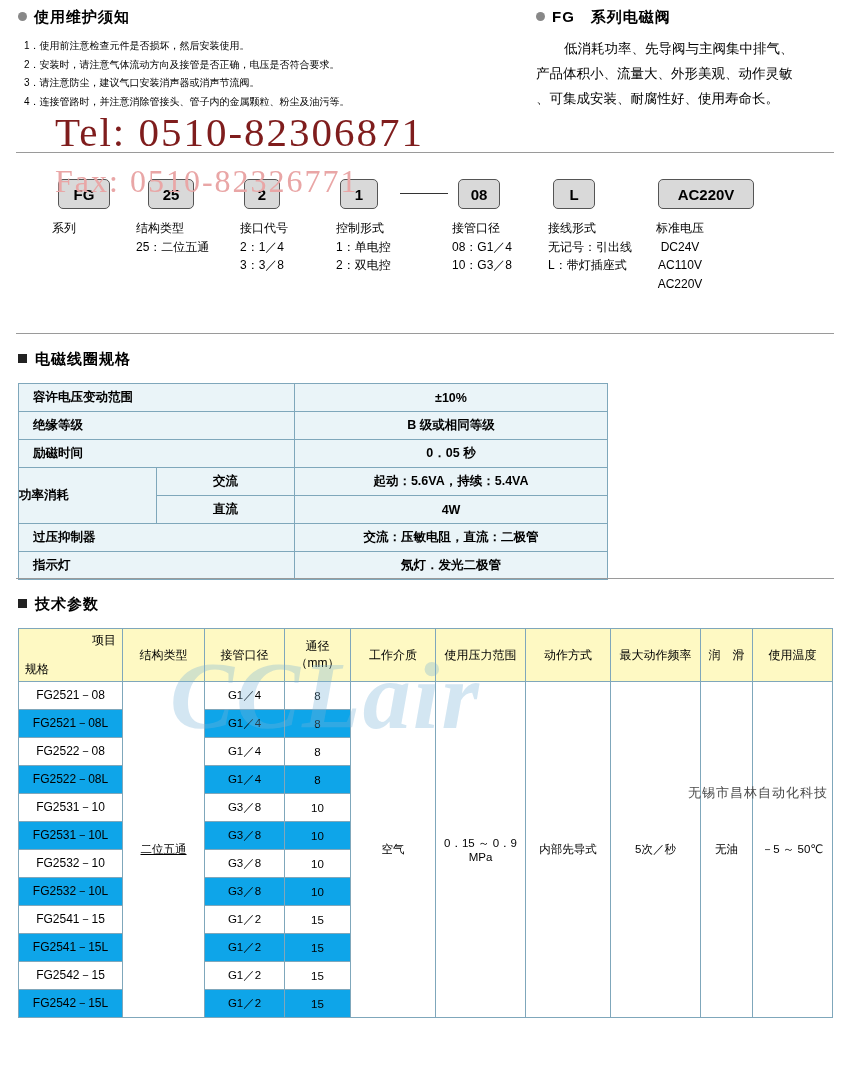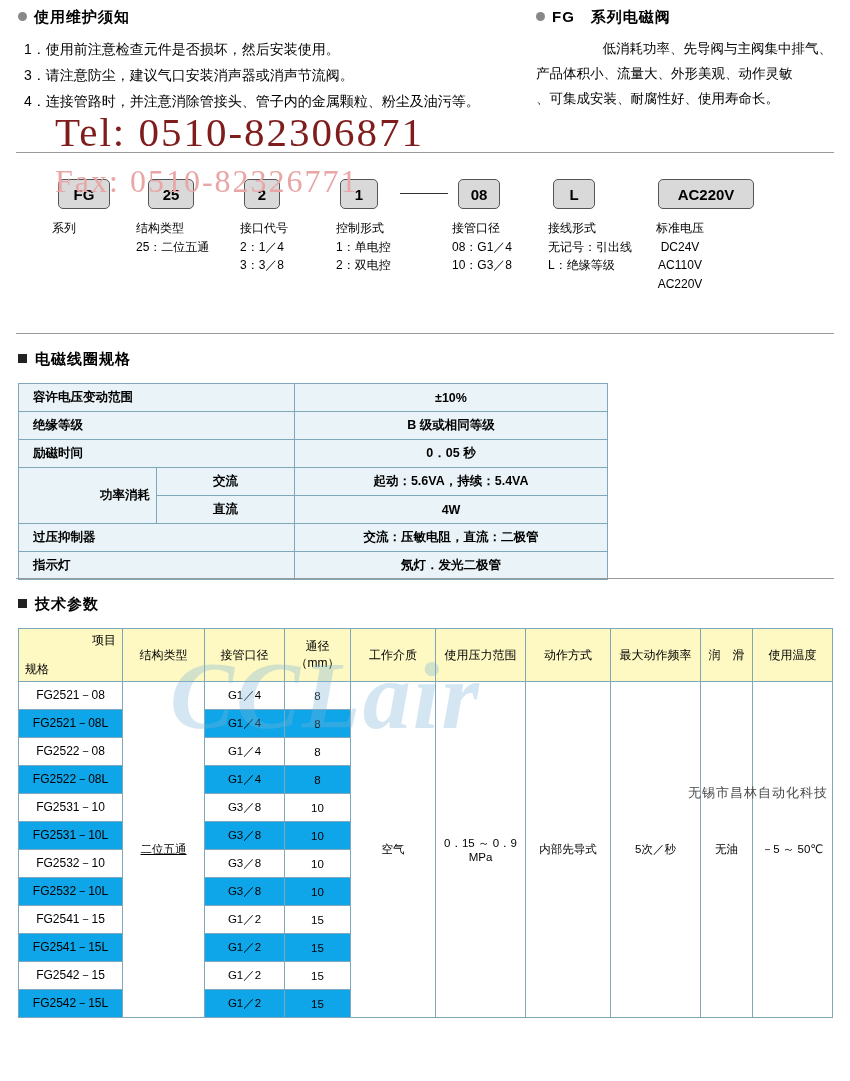--- a/index.html
+++ b/index.html
@@ -64,33 +64,33 @@
     display: flex;
     padding: 0 18px;
     box-sizing: border-box;
   }
   .col-left { width: 525px; }
   .col-right { width: 300px; }
   .notes-list {
     margin: 10px 0 0 6px;
     padding: 0;
     list-style: none;
-    font-size: 14px;
+    font-size: 10px;
     line-height: 1.85;
   }
   .notes-list li {
     white-space: nowrap;
   }
   .fg-desc {
     margin-top: 10px;
     font-size: 13.5px;
     line-height: 1.85;
   }
   .fg-desc p { margin: 0; }
-  .indent { text-indent: 28px; text-align: right; }
+  .indent { text-indent: 28px; }
 
   .rule-top {
     position: absolute;
     top: 152px;
     left: 16px;
     width: 818px;
   }
 
   
   #order-section {
@@ -275,20 +275,21 @@
 <div class="page">
 
   <div id="top-section">
     <div class="top-cols">
       <div class="col-left">
         <div class="sec-title">
           <span class="bullet-dot"></span><span>使用维护须知</span>
         </div>
         <ul class="notes-list">
           <li>1．使用前注意检查元件是否损坏，然后安装使用。</li>
+          <li>2．安装时，请注意气体流动方向及接管是否正确，电压是否符合要求。</li>
           <li>3．请注意防尘，建议气口安装消声器或消声节流阀。</li>
           <li>4．连接管路时，并注意消除管接头、管子内的金属颗粒、粉尘及油污等。</li>
         </ul>
       </div>
       <div class="col-right">
         <div class="sec-title">
           <span class="bullet-dot"></span><span>FG　系列电磁阀</span>
         </div>
         <div class="fg-desc">
           <p class="indent">低消耗功率、先导阀与主阀集中排气、</p>
@@ -333,21 +334,21 @@
         <div class="hd">2：双电控</div>
       </div>
       <div class="lbl" style="left:434px;">
         <div class="hd">接管口径</div>
         <div class="hd">08：G1／4</div>
         <div class="hd">10：G3／8</div>
       </div>
       <div class="lbl" style="left:530px;">
         <div class="hd">接线形式</div>
         <div class="hd">无记号：引出线</div>
-        <div class="hd">L：绝缘等级</div>
+        <div class="hd">L：带灯插座式</div>
       </div>
       <div class="lbl" style="left:638px;text-align:center;">
         <div class="hd">标准电压</div>
         <div class="hd">DC24V</div>
         <div class="hd">AC110V</div>
         <div class="hd">AC220V</div>
       </div>
     </div>
   </div>
 
@@ -365,21 +366,21 @@
         </tr>
         <tr>
           <td class="name" colspan="2">绝缘等级</td>
           <td>B 级或相同等级</td>
         </tr>
         <tr>
           <td class="name" colspan="2">励磁时间</td>
           <td>0．05 秒</td>
         </tr>
         <tr>
-          <td class="name" rowspan="2" style="text-align:right;padding-left:0;">功率消耗</td>
+          <td class="name" rowspan="2" style="text-align:left;padding-left:0;">功率消耗</td>
           <td class="sub">交流</td>
           <td>起动：5.6VA，持续：5.4VA</td>
         </tr>
         <tr>
           <td class="sub">直流</td>
           <td>4W</td>
         </tr>
         <tr>
           <td class="name" colspan="2">过压抑制器</td>
           <td>交流：压敏电阻，直流：二极管</td>

